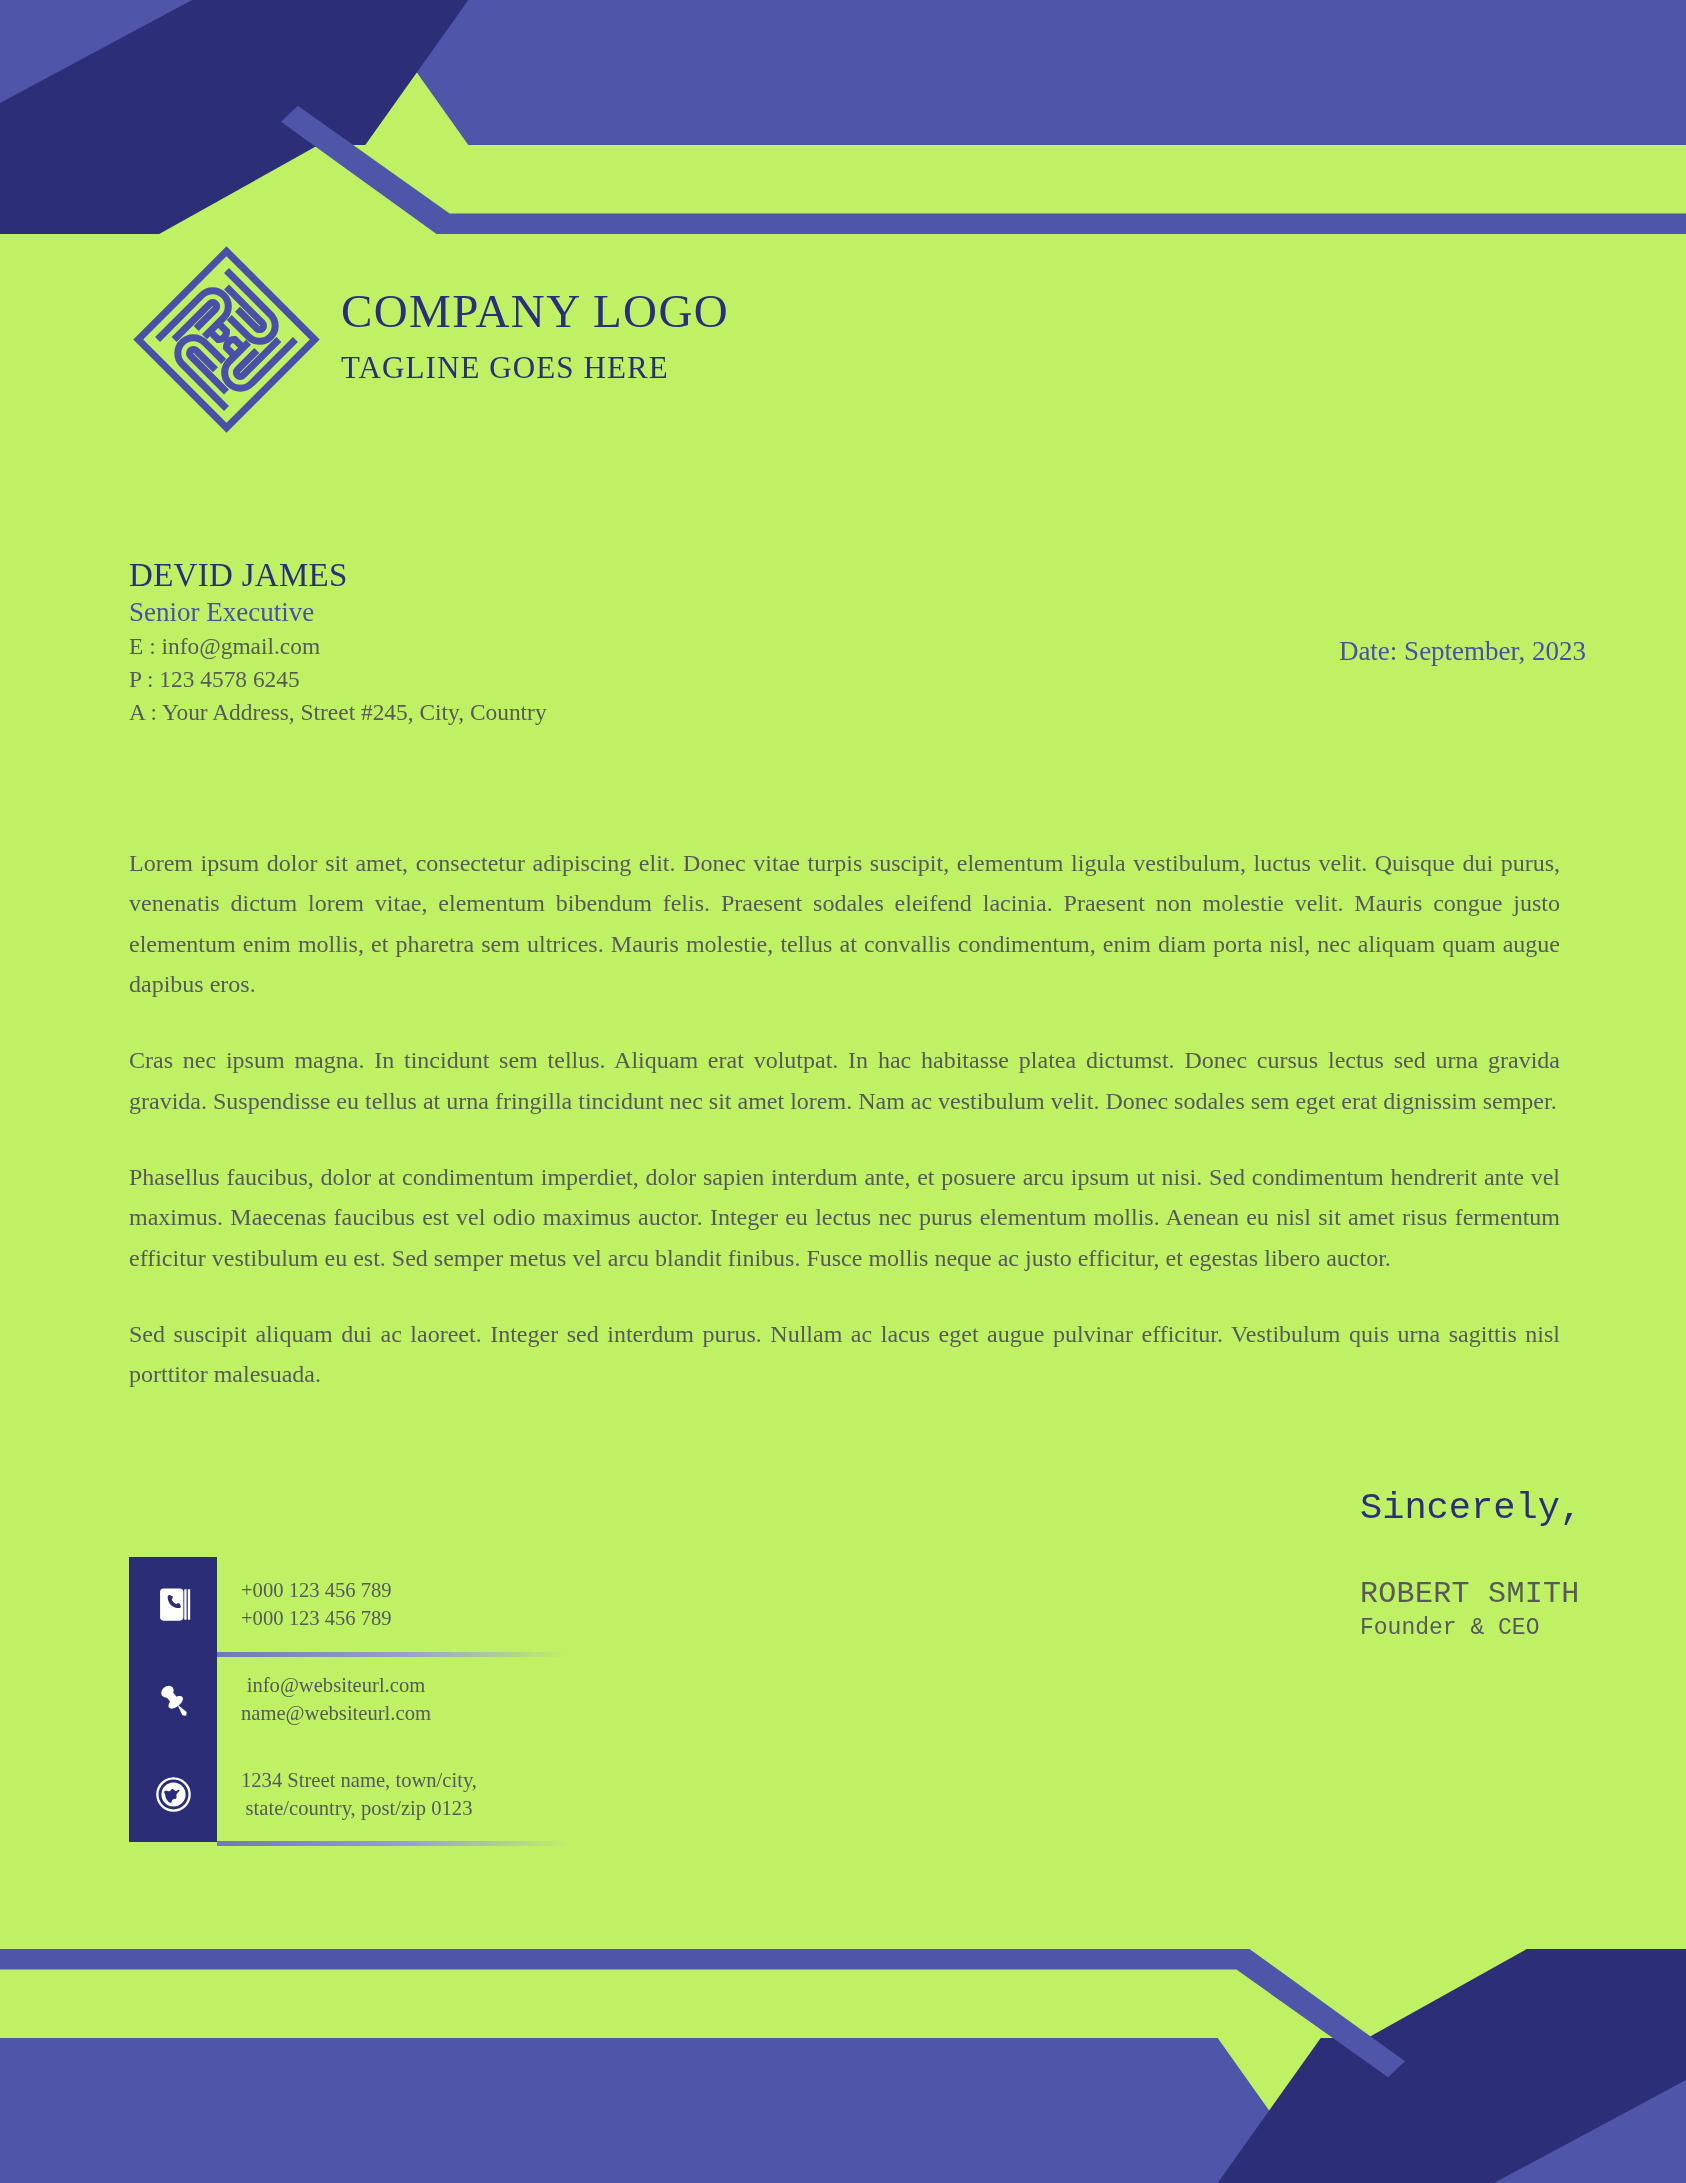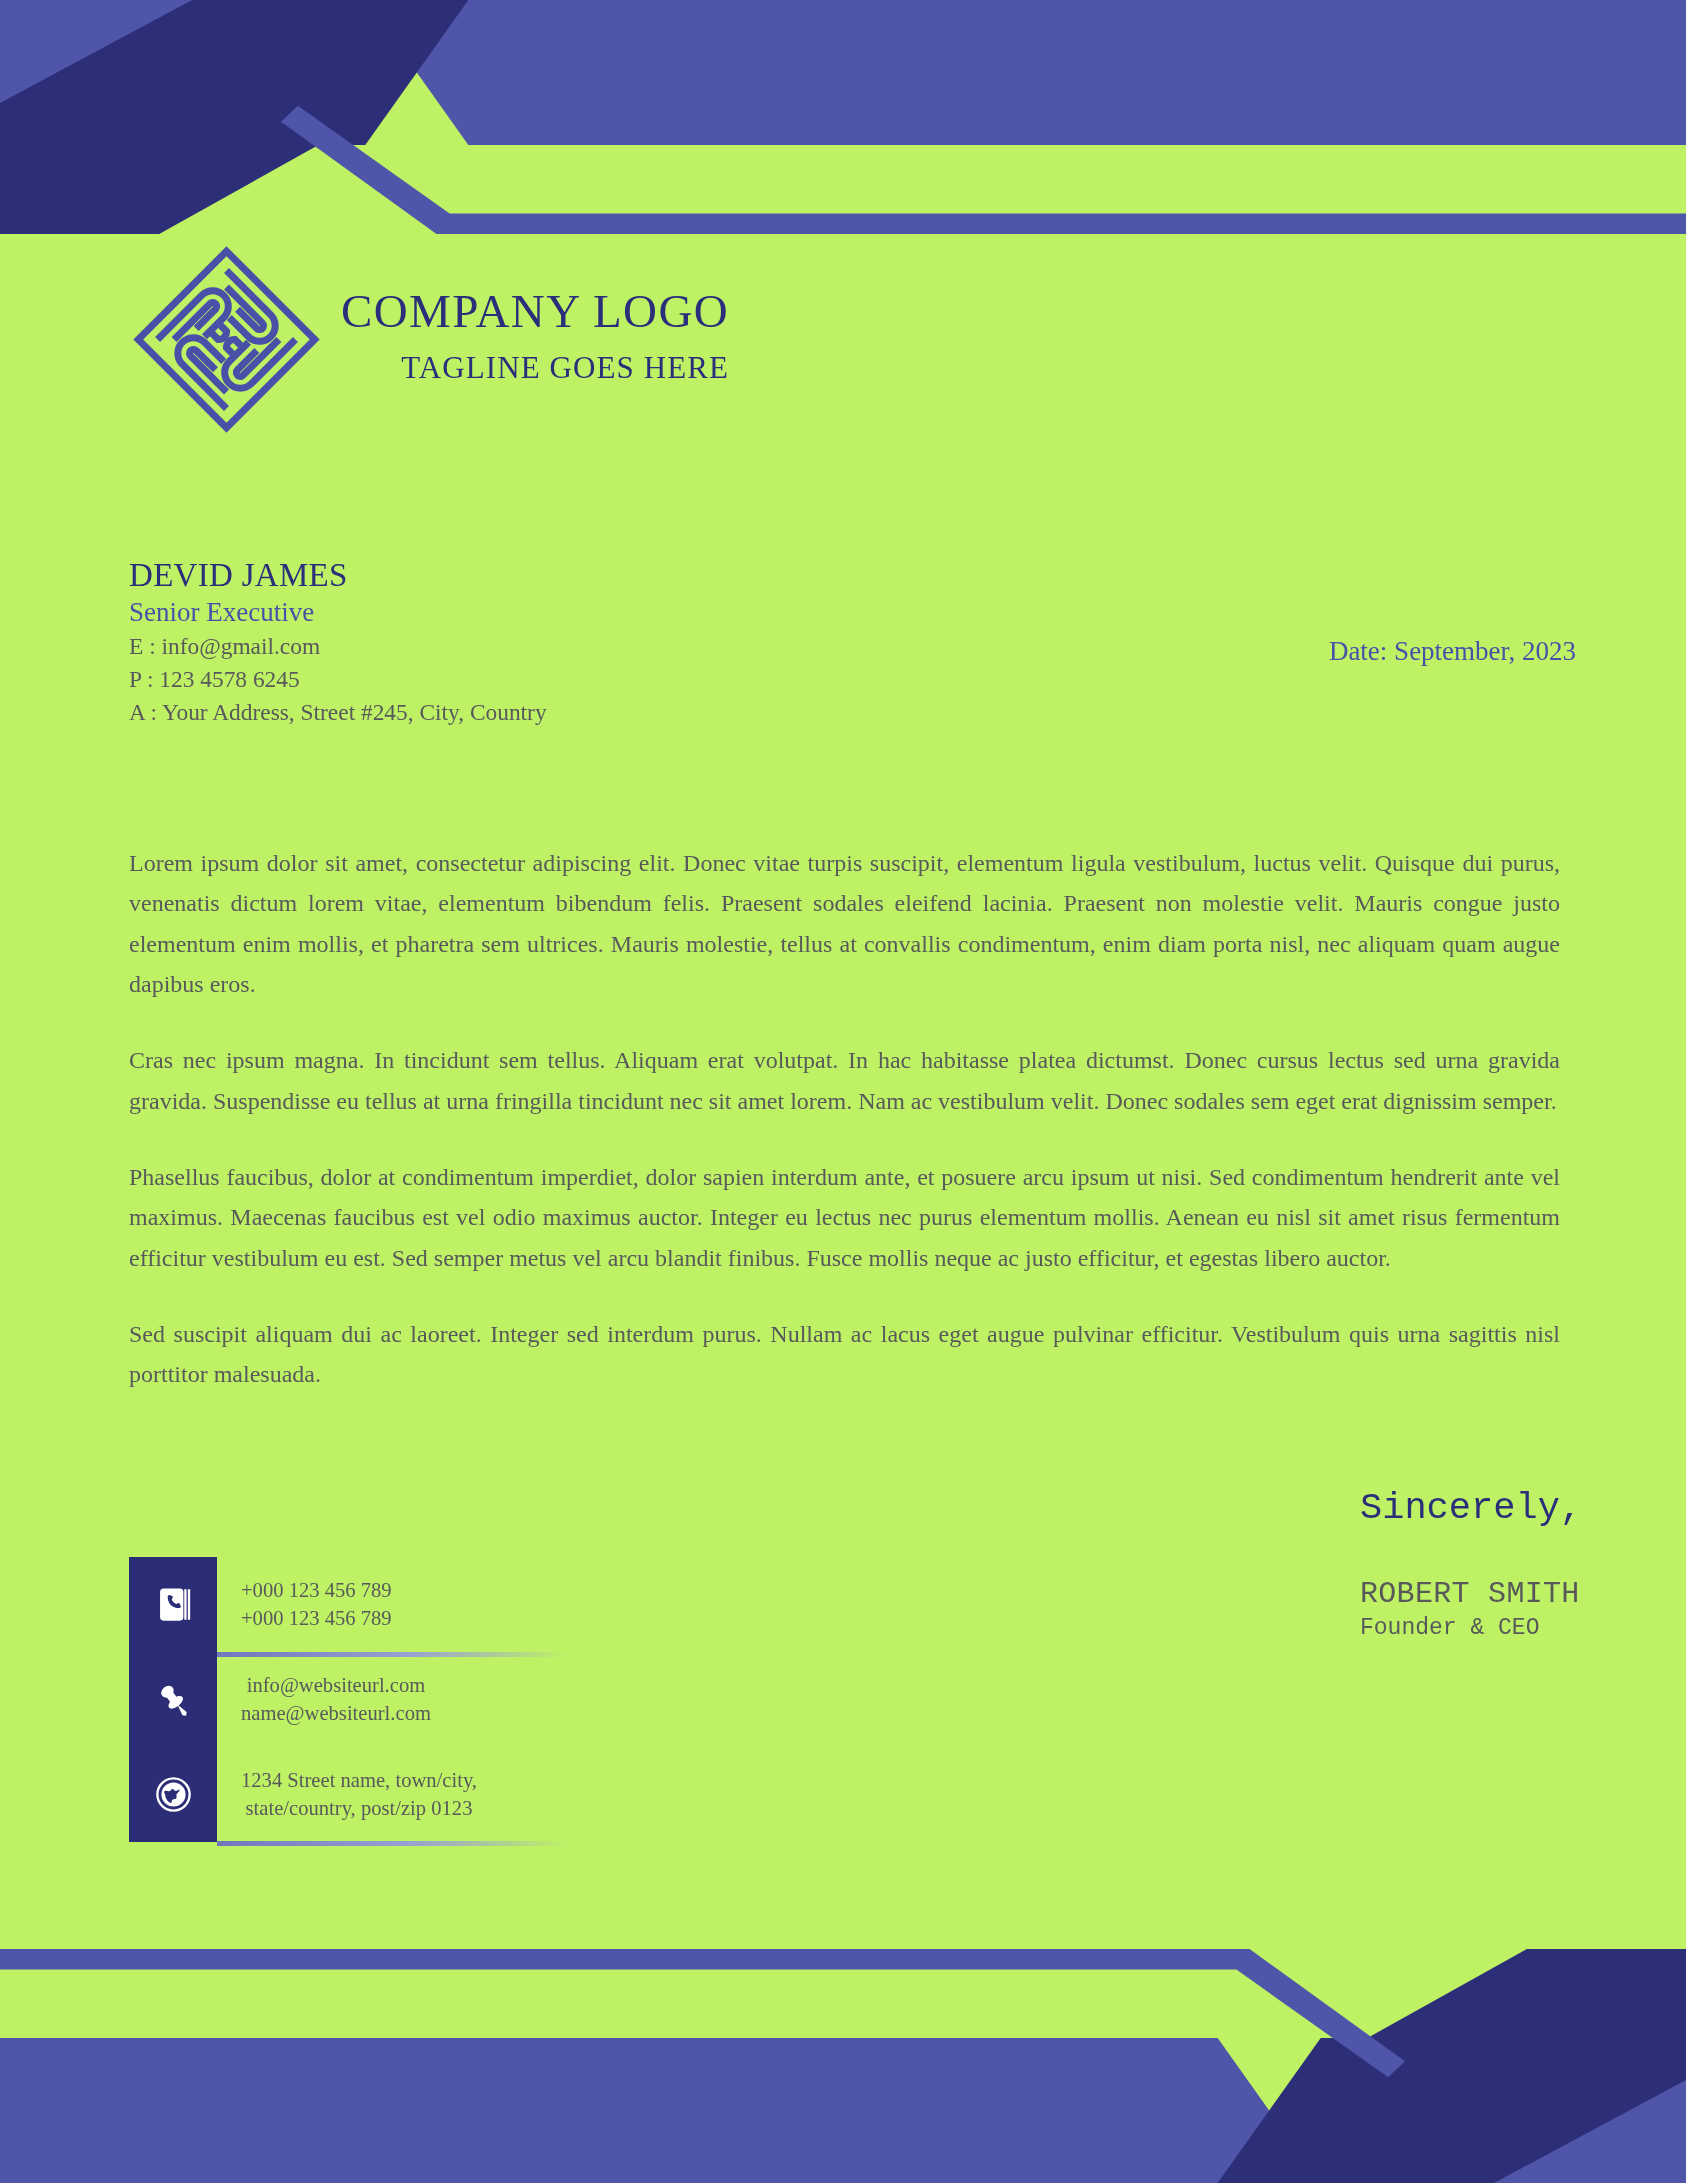--- a/index.html
+++ b/index.html
@@ -68,21 +68,21 @@
     color: #2b2f7a;
     line-height: 1;
     white-space: nowrap;
   }
   .company-tagline {
     font-size: 31px;
     letter-spacing: 1.1px;
     color: #2b2f7a;
     line-height: 1;
     margin-top: 17px;
-    text-align: right;
+    text-align: left;
     white-space: nowrap;
   }
 
   
   .meta-row {
     position: absolute;
     left: 129px;
     right: 92px;
     top: 557px;
   }
@@ -104,21 +104,21 @@
     line-height: 1.25;
     margin-top: 1.9px;
   }
   .sender-line {
     font-size: 23.4px;
     color: #58595b;
     line-height: 1.42;
   }
   .date-line {
     position: absolute;
-    right: 18px;
+    right: 8px;
     top: 79px;
     font-size: 27px;
     color: #4a50a8;
     white-space: nowrap;
   }
 
   
   .body-copy {
     position: absolute;
     left: 129px;

